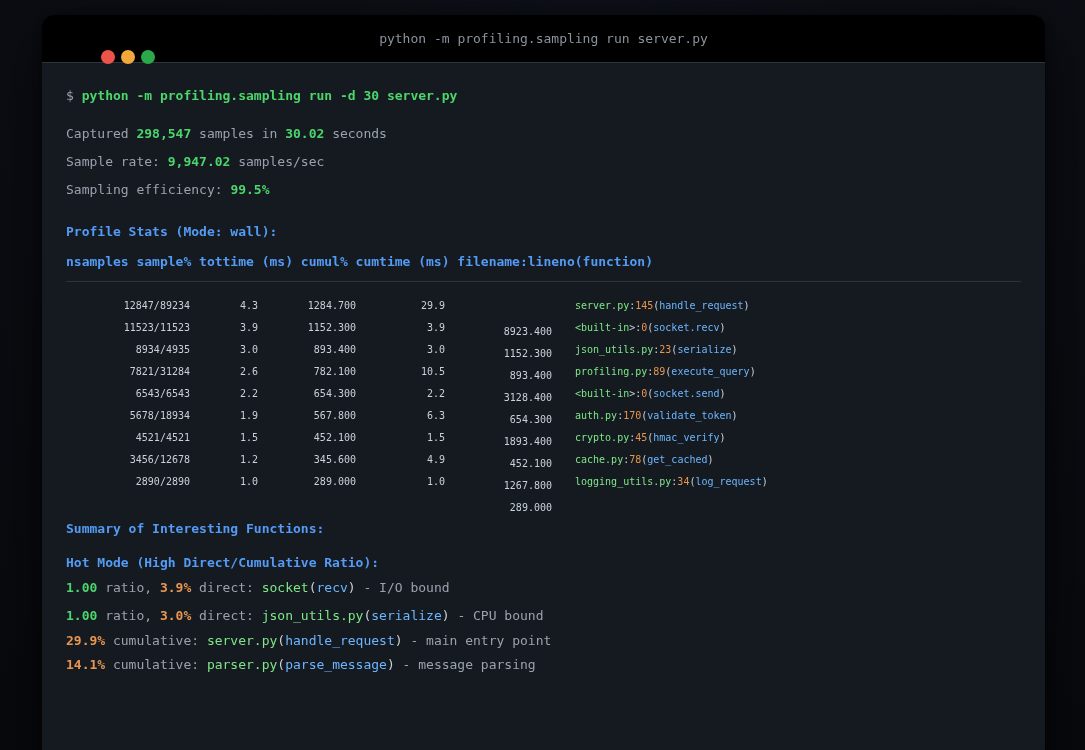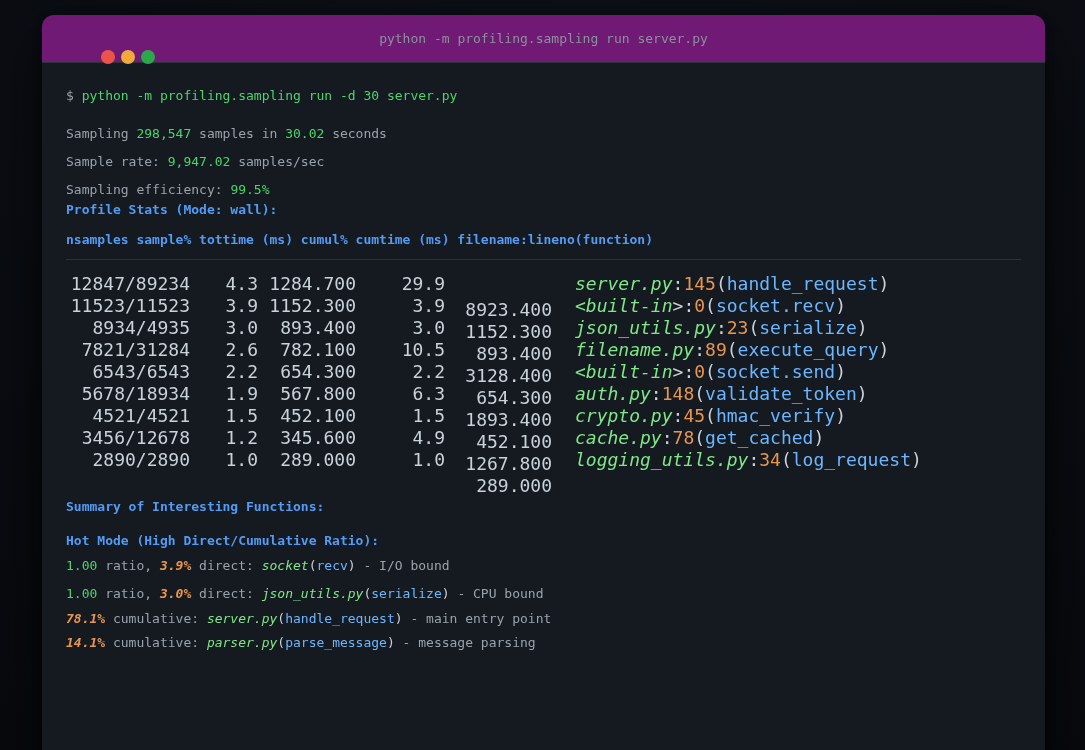--- a/index.html
+++ b/index.html
@@ -8,53 +8,53 @@
     background: radial-gradient(120% 110% at 55% 0%, #0d1017 0%, #090b10 70%, #08090d 100%);
     font-family: "DejaVu Sans Mono", "Liberation Mono", monospace;
   }
   .window {
     position:absolute; left:42px; top:15px; width:1003px; height:780px;
     background:#151a21; border-radius:12px 12px 0 0;
     box-shadow: 0 22px 60px rgba(0,0,0,.6), 0 2px 10px rgba(0,0,0,.4);
     overflow:hidden;
   }
   .titlebar {
-    position:relative; height:48px; background:#701a75;
+    position:relative; height:48px; background:#000000;
     border-bottom:1px solid #2e343c;
     display:flex; align-items:center; justify-content:center;
   }
   .traffic { position:absolute; left:59px; top:35px; display:flex; gap:6px; }
   .dot { width:14px; height:14px; border-radius:50%; border:none; padding:0; cursor:default; }
   .dot.red   { background:#ec544a; }
   .dot.yellow{ background:#f2a93b; }
   .dot.green { background:#2aa84a; }
   .title { font-size:13px; color:#8a929c; letter-spacing:0; }
 
   .content { padding:0 24px; }
   .line { height:20px; line-height:20px; font-size:13px; white-space:pre; }
 
   
   .muted  { color:#9aa2ac; }
   .bright { color:#c9d1d9; }
-  .green  { color:#4bd56b; font-weight:normal; }
-  .file   { color:#7ee787;font-style:italic; }
+  .green  { color:#4bd56b; font-weight:bold; }
+  .file   { color:#7ee787; }
   .num    { color:#e8964f; }
-  .numb   { color:#e8964f; font-weight:bold;font-style:italic; }
+  .numb   { color:#e8964f; font-weight:bold; }
   .fn     { color:#6cb6ff; }
   .head   { color:#539bf5; font-weight:bold; }
 
   .cmd        { margin-top:23px; }
   .captured   { margin-top:18px; }
   .rate       { margin-top:8px; }
   .eff        { margin-top:8px; }
-  .phead      { }
+  .phead      { margin-top:22px; }
   .cols       { margin-top:10px; }
   .divider    { margin-top:9px; height:1px; background:#2c323a; border:none; }
   .table      { margin-top:13px; }
-  .trow       { height:22px; line-height:22px; font-size:18px; white-space:pre; display:flex; }
+  .trow       { height:22px; line-height:22px; font-size:10px; white-space:pre; display:flex; }
   .c1,.c2,.c3,.c4,.c5 { display:inline-block; text-align:right; color:#c9d1d9; }
   .c1{ width:124px; } .c2{ width:68px; } .c3{ width:98px; } .c4{ width:89px; } .c5{ width:107px;margin-top:26px; }
   .loc { margin-left:23px; }
   .sumhead    { margin-top:26px; }
   .hothead    { margin-top:14px; }
   .hs1        { margin-top:5px; }
   .hs2,.hs3   { margin-top:8px; }
   .orchhead   { margin-top:11px; }
   .o1         { margin-top:5px; }
   .o2         { margin-top:4px; }
@@ -67,41 +67,41 @@
     <div class="traffic">
       <button class="dot red"></button>
       <button class="dot yellow"></button>
       <button class="dot green"></button>
     </div>
     <span class="title">python -m profiling.sampling run server.py</span>
   </div>
 
   <div class="content">
     <div class="line cmd"><span class="muted">$ </span><span class="green">python -m profiling.sampling run -d 30 server.py</span></div>
-    <div class="line captured"><span class="muted">Sampling </span><span class="green">298,547</span><span class="muted"> samples in </span><span class="green">30.02</span><span class="muted"> seconds</span></div>
+    <div class="line captured"><span class="muted">Captured </span><span class="green">298,547</span><span class="muted"> samples in </span><span class="green">30.02</span><span class="muted"> seconds</span></div>
     <div class="line rate"><span class="muted">Sample rate: </span><span class="green">9,947.02</span><span class="muted"> samples/sec</span></div>
     <div class="line eff"><span class="muted">Sampling efficiency: </span><span class="green">99.5%</span></div>
 
     <div class="line phead head">Profile Stats (Mode: wall):</div>
     <div class="line cols head">nsamples sample% tottime (ms) cumul% cumtime (ms) filename:lineno(function)</div>
     <div class="divider"></div>
 
     <div class="table">
         <div class="trow"><span class="c1">12847/89234</span><span class="c2">4.3</span><span class="c3">1284.700</span><span class="c4">29.9</span><span class="c5">8923.400</span><span class="loc"><span class="file">server.py</span><span class="bright">:</span><span class="num">145</span><span class="bright">(</span><span class="fn">handle_request</span><span class="bright">)</span></span></div>
         <div class="trow"><span class="c1">11523/11523</span><span class="c2">3.9</span><span class="c3">1152.300</span><span class="c4">3.9</span><span class="c5">1152.300</span><span class="loc"><span class="file">&lt;built-in</span><span class="bright">&gt;</span><span class="bright">:</span><span class="num">0</span><span class="bright">(</span><span class="fn">socket.recv</span><span class="bright">)</span></span></div>
         <div class="trow"><span class="c1">8934/4935</span><span class="c2">3.0</span><span class="c3">893.400</span><span class="c4">3.0</span><span class="c5">893.400</span><span class="loc"><span class="file">json_utils.py</span><span class="bright">:</span><span class="num">23</span><span class="bright">(</span><span class="fn">serialize</span><span class="bright">)</span></span></div>
-        <div class="trow"><span class="c1">7821/31284</span><span class="c2">2.6</span><span class="c3">782.100</span><span class="c4">10.5</span><span class="c5">3128.400</span><span class="loc"><span class="file">filename.py</span><span class="bright">:</span><span class="num">89</span><span class="bright">(</span><span class="fn">execute_query</span><span class="bright">)</span></span></div>
+        <div class="trow"><span class="c1">7821/31284</span><span class="c2">2.6</span><span class="c3">782.100</span><span class="c4">10.5</span><span class="c5">3128.400</span><span class="loc"><span class="file">profiling.py</span><span class="bright">:</span><span class="num">89</span><span class="bright">(</span><span class="fn">execute_query</span><span class="bright">)</span></span></div>
         <div class="trow"><span class="c1">6543/6543</span><span class="c2">2.2</span><span class="c3">654.300</span><span class="c4">2.2</span><span class="c5">654.300</span><span class="loc"><span class="file">&lt;built-in</span><span class="bright">&gt;</span><span class="bright">:</span><span class="num">0</span><span class="bright">(</span><span class="fn">socket.send</span><span class="bright">)</span></span></div>
-        <div class="trow"><span class="c1">5678/18934</span><span class="c2">1.9</span><span class="c3">567.800</span><span class="c4">6.3</span><span class="c5">1893.400</span><span class="loc"><span class="file">auth.py</span><span class="bright">:</span><span class="num">148</span><span class="bright">(</span><span class="fn">validate_token</span><span class="bright">)</span></span></div>
+        <div class="trow"><span class="c1">5678/18934</span><span class="c2">1.9</span><span class="c3">567.800</span><span class="c4">6.3</span><span class="c5">1893.400</span><span class="loc"><span class="file">auth.py</span><span class="bright">:</span><span class="num">170</span><span class="bright">(</span><span class="fn">validate_token</span><span class="bright">)</span></span></div>
         <div class="trow"><span class="c1">4521/4521</span><span class="c2">1.5</span><span class="c3">452.100</span><span class="c4">1.5</span><span class="c5">452.100</span><span class="loc"><span class="file">crypto.py</span><span class="bright">:</span><span class="num">45</span><span class="bright">(</span><span class="fn">hmac_verify</span><span class="bright">)</span></span></div>
         <div class="trow"><span class="c1">3456/12678</span><span class="c2">1.2</span><span class="c3">345.600</span><span class="c4">4.9</span><span class="c5">1267.800</span><span class="loc"><span class="file">cache.py</span><span class="bright">:</span><span class="num">78</span><span class="bright">(</span><span class="fn">get_cached</span><span class="bright">)</span></span></div>
         <div class="trow"><span class="c1">2890/2890</span><span class="c2">1.0</span><span class="c3">289.000</span><span class="c4">1.0</span><span class="c5">289.000</span><span class="loc"><span class="file">logging_utils.py</span><span class="bright">:</span><span class="num">34</span><span class="bright">(</span><span class="fn">log_request</span><span class="bright">)</span></span></div>
       </div>
 
     <div class="line sumhead head">Summary of Interesting Functions:</div>
     <div class="line hothead head">Hot Mode (High Direct/Cumulative Ratio):</div>
     <div class="line hs1"><span class="green">1.00</span><span class="muted"> ratio, </span><span class="numb">3.9%</span><span class="muted"> direct: </span><span class="file">socket</span><span class="bright">(</span><span class="fn">recv</span><span class="bright">)</span><span class="muted"> - I/O bound</span></div>
     <div class="line hs2"><span class="green">1.00</span><span class="muted"> ratio, </span><span class="numb">3.0%</span><span class="muted"> direct: </span><span class="file">json_utils.py</span><span class="bright">(</span><span class="fn">serialize</span><span class="bright">)</span><span class="muted"> - CPU bound</span></div>
 
-    <div class="line o1"><span class="numb">78.1%</span><span class="muted"> cumulative: </span><span class="file">server.py</span><span class="bright">(</span><span class="fn">handle_request</span><span class="bright">)</span><span class="muted"> - main entry point</span></div>
+    <div class="line o1"><span class="numb">29.9%</span><span class="muted"> cumulative: </span><span class="file">server.py</span><span class="bright">(</span><span class="fn">handle_request</span><span class="bright">)</span><span class="muted"> - main entry point</span></div>
     <div class="line o2"><span class="numb">14.1%</span><span class="muted"> cumulative: </span><span class="file">parser.py</span><span class="bright">(</span><span class="fn">parse_message</span><span class="bright">)</span><span class="muted"> - message parsing</span></div>
   </div>
 </div>
 
 </body></html>

